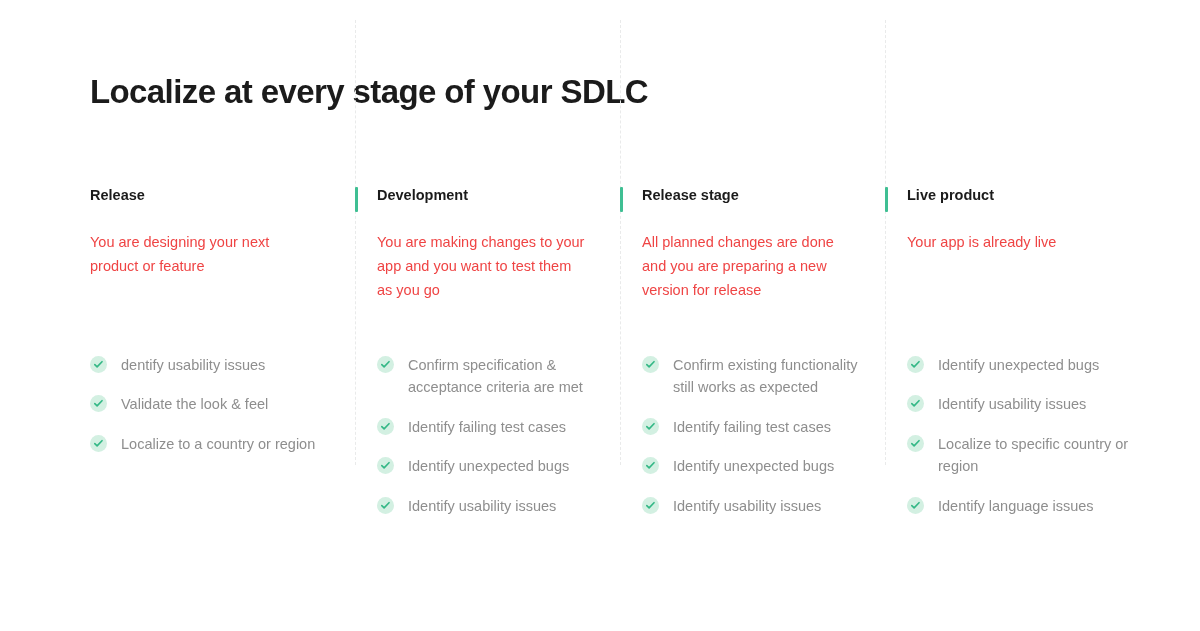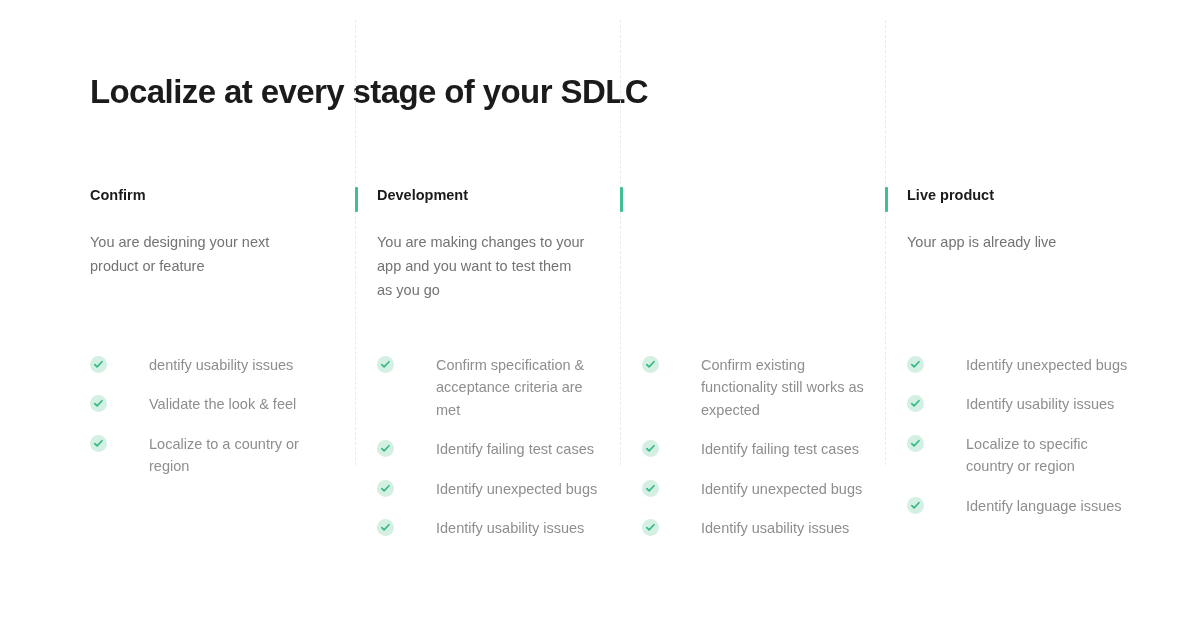--- a/index.html
+++ b/index.html
@@ -82,40 +82,39 @@
     color: #1b1b1b;
     line-height: 1.3;
     letter-spacing: 0px;
     margin-bottom: 0;
   }
 
   .col-desc {
     margin-top: 26px;
     font-size: 14.5px;
     font-weight: 400;
-    color: #737373;
+    color: #ef4444;
     line-height: 1.65;
     max-width: 210px;
   }
 
   .checklist {
     list-style: none;
     margin-top: 0;
     position: absolute;
     top: 168px;
     left: 0;
     right: 18px;
   }
   .column.has-divider .checklist { left: 22px; }
 
   .check-item {
     display: flex;
     align-items: flex-start;
     margin-bottom: 17px;
-    gap: 28px;
   }
   .check-item:last-child { margin-bottom: 0; }
 
   .check-icon {
     flex: 0 0 17px;
     width: 17px;
     height: 17px;
     border-radius: 50%;
     background: #d3f0e2;
     display: flex;
@@ -137,21 +136,21 @@
 </head>
 <body>
 
 <div class="page">
 
   <h1 class="page-title">Localize at every stage of your SDLC</h1>
 
   <div class="columns" id="columns-root">
       <div class="column">
         <div class="col-inner">
-          <div class="col-heading">Confirm</div>
+          <div class="col-heading">Release</div>
           <div class="col-desc">You are designing your next product or feature</div>
         </div>
         <ul class="checklist">
           <li class="check-item">
             <span class="check-icon">
               <svg width="11" height="11" viewBox="0 0 11 11" aria-hidden="true">
                 <path d="M1.8 5.6 L4.1 7.9 L9.0 2.7" fill="none" stroke="#34b886" stroke-width="1.6" stroke-linecap="round" stroke-linejoin="round"></path>
               </svg>
             </span>
             <span class="check-text">dentify usability issues</span>
@@ -212,20 +211,24 @@
                 <path d="M1.8 5.6 L4.1 7.9 L9.0 2.7" fill="none" stroke="#34b886" stroke-width="1.6" stroke-linecap="round" stroke-linejoin="round"></path>
               </svg>
             </span>
             <span class="check-text">Identify usability issues</span>
           </li>
         </ul>
       </div>
       <div class="column has-divider">
         <div class="divider"></div>
         <div class="accent-bar"></div>
+        <div class="col-inner">
+          <div class="col-heading">Release stage</div>
+          <div class="col-desc">All planned changes are done and you are preparing a new version for release</div>
+        </div>
         <ul class="checklist">
           <li class="check-item">
             <span class="check-icon">
               <svg width="11" height="11" viewBox="0 0 11 11" aria-hidden="true">
                 <path d="M1.8 5.6 L4.1 7.9 L9.0 2.7" fill="none" stroke="#34b886" stroke-width="1.6" stroke-linecap="round" stroke-linejoin="round"></path>
               </svg>
             </span>
             <span class="check-text">Confirm existing functionality still works as expected</span>
           </li>
           <li class="check-item">

